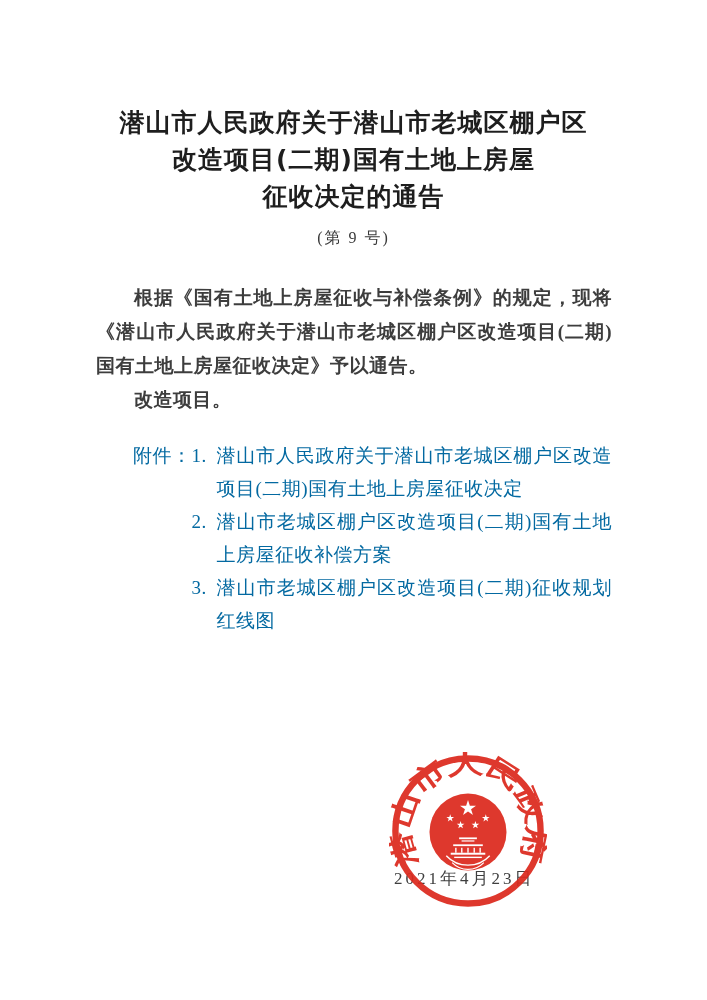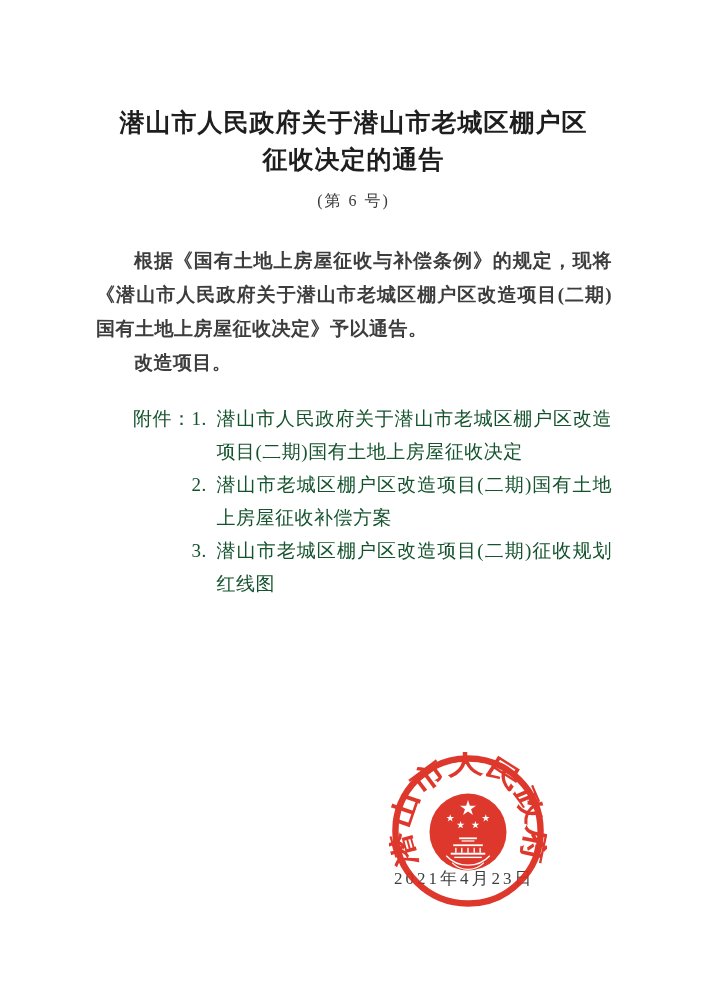--- a/index.html
+++ b/index.html
@@ -40,21 +40,21 @@
   .doc-body p {
     margin: 0;
     text-indent: 2em;
     font-weight: bold;
   }
   .attachments {
     margin: 22px 95px 0 133px;
     display: flex;
     font-size: 19px;
     line-height: 33px;
-    color: #14532d;
+    color: #0369a1;
     letter-spacing: 0.5px;
   }
   .att-label { flex: none; }
   .att-list { flex: 1; }
   .att-item { display: flex; }
   .att-num { flex: none; width: 25px; }
   .att-text { flex: 1; text-align: justify; }
   .seal {
     position: absolute;
     left: 389px;
@@ -75,24 +75,25 @@
     white-space: nowrap;
   }
 </style>
 </head>
 <body>
 
 <div class="page">
 
   <div class="doc-title">
     <div>潜山市人民政府关于潜山市老城区棚户区</div>
+    <div>改造项目(二期)国有土地上房屋</div>
     <div>征收决定的通告</div>
   </div>
 
-  <div class="doc-number">(第 6 号)</div>
+  <div class="doc-number">(第 9 号)</div>
 
   <div class="doc-body">
     <p>根据《国有土地上房屋征收与补偿条例》的规定，现将《潜山市人民政府关于潜山市老城区棚户区改造项目(二期)国有土地上房屋征收决定》予以通告。</p>
     <p>改造项目。</p>
   </div>
 
   <div class="attachments">
     <div class="att-label">附件：</div>
     <div class="att-list">
       <div class="att-item">

